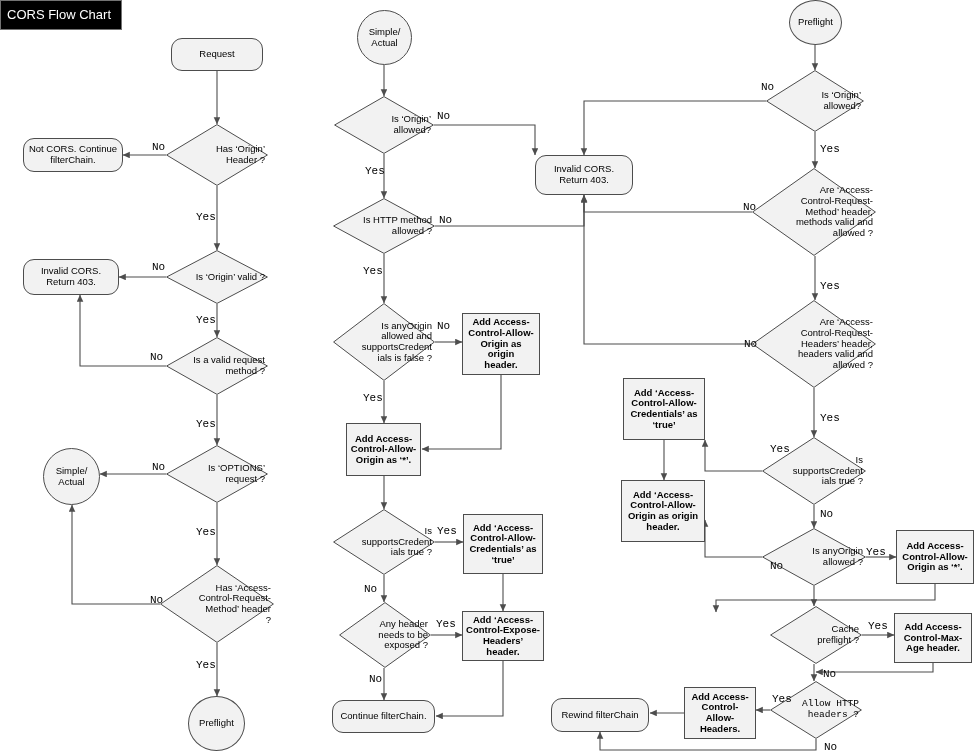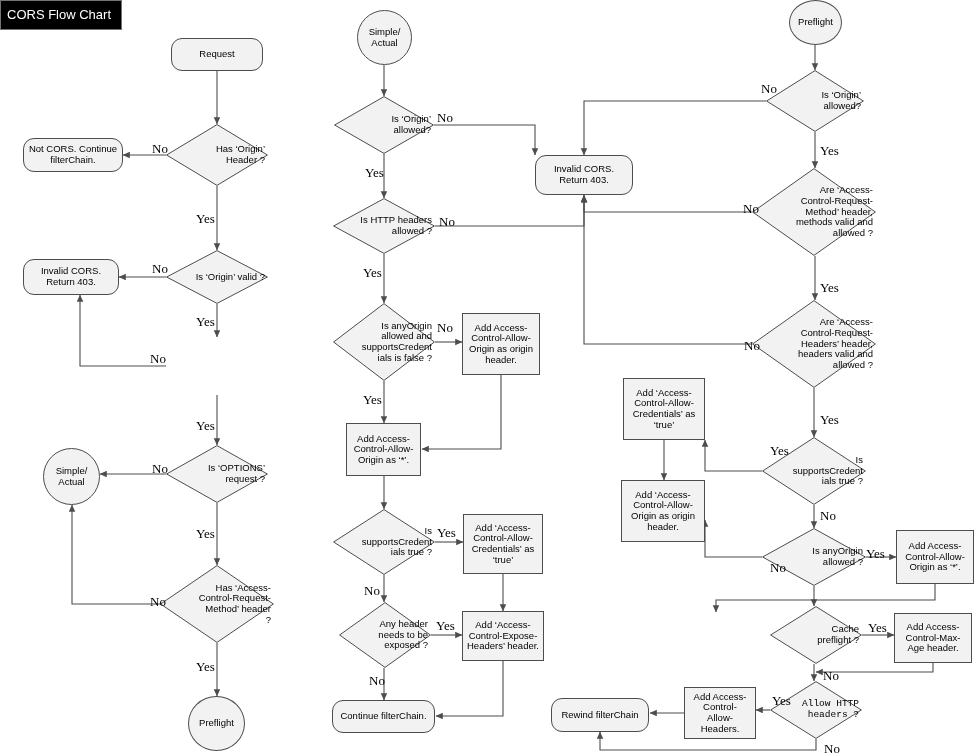--- a/index.html
+++ b/index.html
@@ -30,21 +30,21 @@
     justify-content: center;
     text-align: center;
     color: #000000;
     line-height: 1.12;
     padding: 2px 3px;
     background: #f2f2f2;
     border: 1px solid #4d4d4d;
     font-size: 9.5px;
     white-space: pre-line;
   }
-  .node.rect { border-radius: 0; }
+  .node.rect { border-radius: 0; font-weight: bold; }
   .node.round { border-radius: 11px; }
   .node.ellipse { border-radius: 50%; text-align: center; }
   .node.diamond {
     background: transparent;
     border: none;
   }
   .diamond .dshape {
     position: absolute;
     left: 0; top: 0;
     width: 100%;
@@ -63,23 +63,23 @@
     top: 0;
     background: #000000;
     color: #ffffff;
     font-size: 13px;
     padding: 6px 10px 7px 6px;
     border: 1px solid #737373;
     font-family: "Liberation Sans", sans-serif;
   }
   .elabel {
     position: absolute;
-    font-size: 13px;
+    font-size: 11px;
     color: #000000;
-    font-family: Liberation Serif, serif;
+    font-family: Liberation Mono, monospace;
     background: transparent;
     white-space: nowrap;
     text-align: right;
   }
 </style>
 </head>
 <body>
 
 <div id="canvas">
 
@@ -149,20 +149,24 @@
         <polygon points="51,0.6 101.4,31 51,61.4 0.6,31" fill="#f2f2f2" stroke="#4d4d4d" stroke-width="1"></polygon>
       </svg><div class="dlabel">Has ‘Origin’
 Header ?</div></div>
     <div class="node diamond" style="left: 166px; top: 250px; width: 102px; height: 54px;"><svg class="dshape" viewBox="0 0 102 54" preserveAspectRatio="none">
         <polygon points="51,0.6 101.4,27 51,53.4 0.6,27" fill="#f2f2f2" stroke="#4d4d4d" stroke-width="1"></polygon>
       </svg><div class="dlabel">Is ‘Origin’ valid ?</div></div>
     <div class="node round" style="left: 23px; top: 138px; width: 100px; height: 34px;">Not CORS. Continue
 filterChain.</div>
     <div class="node round" style="left: 23px; top: 259px; width: 96px; height: 36px;">Invalid CORS.
 Return 403.</div>
+    <div class="node diamond" style="left: 166px; top: 337px; width: 102px; height: 58px;"><svg class="dshape" viewBox="0 0 102 58" preserveAspectRatio="none">
+        <polygon points="51,0.6 101.4,29 51,57.4 0.6,29" fill="#f2f2f2" stroke="#4d4d4d" stroke-width="1"></polygon>
+      </svg><div class="dlabel">Is a valid request
+method ?</div></div>
     <div class="node diamond" style="left: 166px; top: 445px; width: 102px; height: 58px;"><svg class="dshape" viewBox="0 0 102 58" preserveAspectRatio="none">
         <polygon points="51,0.6 101.4,29 51,57.4 0.6,29" fill="#f2f2f2" stroke="#4d4d4d" stroke-width="1"></polygon>
       </svg><div class="dlabel">Is ‘OPTIONS’
 request ?</div></div>
     <div class="node ellipse" style="left: 43px; top: 448px; width: 57px; height: 57px;">Simple/
 Actual</div>
     <div class="node diamond" style="left: 160px; top: 565px; width: 114px; height: 78px;"><svg class="dshape" viewBox="0 0 114 78" preserveAspectRatio="none">
         <polygon points="57,0.6 113.4,39 57,77.4 0.6,39" fill="#f2f2f2" stroke="#4d4d4d" stroke-width="1"></polygon>
       </svg><div class="dlabel">Has ‘Access-
 Control-Request-
@@ -172,21 +176,21 @@
     <div class="node ellipse" style="left: 357px; top: 10px; width: 55px; height: 55px;">Simple/
 Actual</div>
     <div class="node diamond" style="left: 334px; top: 96px; width: 100px; height: 58px;"><svg class="dshape" viewBox="0 0 100 58" preserveAspectRatio="none">
         <polygon points="50,0.6 99.4,29 50,57.4 0.6,29" fill="#f2f2f2" stroke="#4d4d4d" stroke-width="1"></polygon>
       </svg><div class="dlabel">Is ‘Origin’
 allowed?</div></div>
     <div class="node round" style="left: 535px; top: 155px; width: 98px; height: 40px;">Invalid CORS.
 Return 403.</div>
     <div class="node diamond" style="left: 333px; top: 198px; width: 102px; height: 56px;"><svg class="dshape" viewBox="0 0 102 56" preserveAspectRatio="none">
         <polygon points="51,0.6 101.4,28 51,55.4 0.6,28" fill="#f2f2f2" stroke="#4d4d4d" stroke-width="1"></polygon>
-      </svg><div class="dlabel">Is HTTP headers
+      </svg><div class="dlabel">Is HTTP method
 allowed ?</div></div>
     <div class="node diamond" style="left: 333px; top: 303px; width: 102px; height: 78px;"><svg class="dshape" viewBox="0 0 102 78" preserveAspectRatio="none">
         <polygon points="51,0.6 101.4,39 51,77.4 0.6,39" fill="#f2f2f2" stroke="#4d4d4d" stroke-width="1"></polygon>
       </svg><div class="dlabel">Is anyOrigin
 allowed and
 supportsCredent
 ials is false ?</div></div>
     <div class="node rect" style="left: 462px; top: 313px; width: 78px; height: 62px;">Add Access-
 Control-Allow-
 Origin as origin

